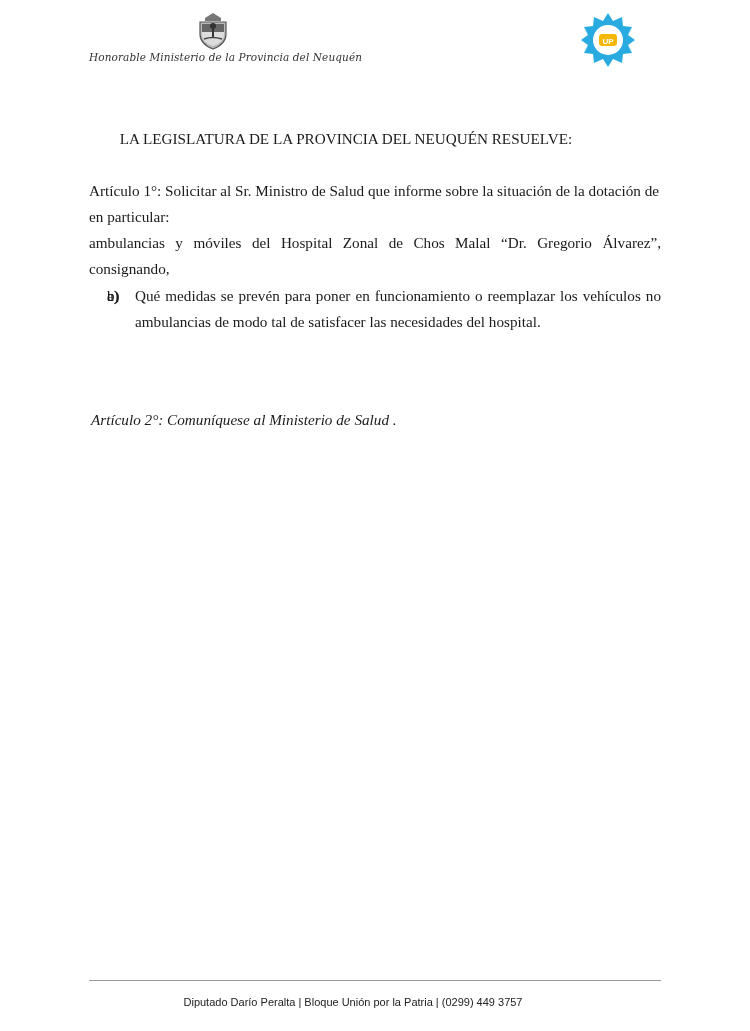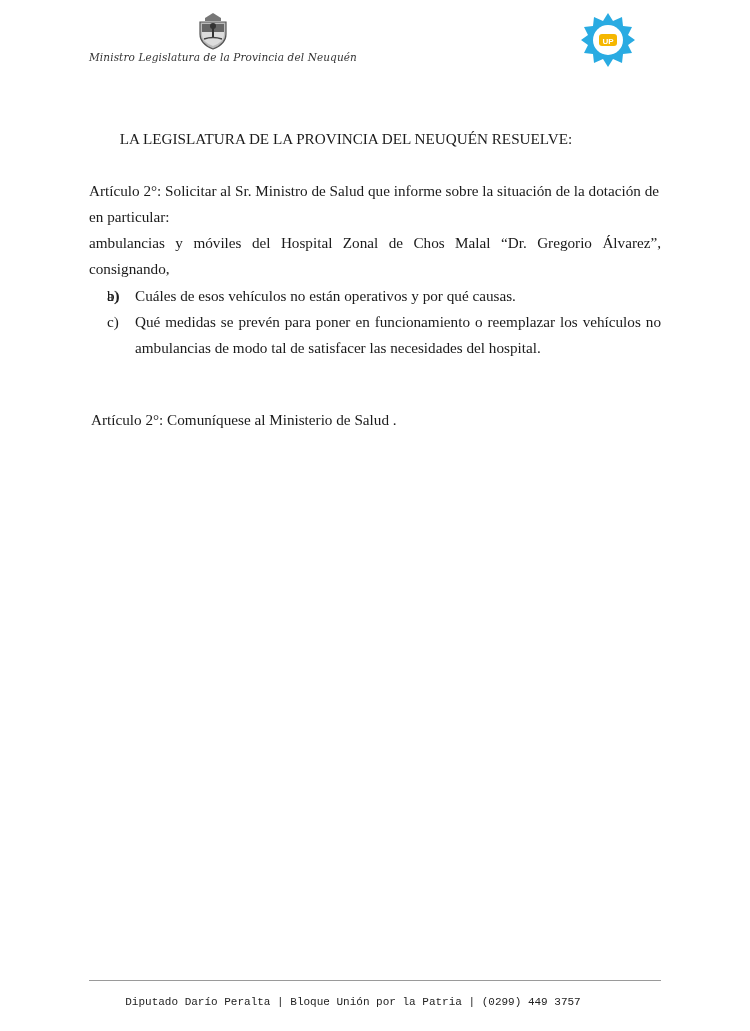--- a/index.html
+++ b/index.html
@@ -8,61 +8,60 @@
   .crest { position:absolute; left:196px; top:12px; width:34px; height:38px; }
   .leg-name { position:absolute; left:89px; top:51px; font-family:"DejaVu Serif", serif; font-style:italic; font-size:10.5px; color:#333; letter-spacing:0.1px; white-space:nowrap; }
   .up-logo { position:absolute; left:580px; top:12px; width:56px; height:56px; }
   .title { position:absolute; left:0; top:130px; width:692px; text-align:center; font-size:15.2px; }
   .p { position:absolute; left:89px; width:572px; font-size:15.2px; line-height:26px; text-align:justify; }
   .art1 { top:178px; }
   .art1 span.line { display:block; }
   .list { position:absolute; left:107px; top:283px; width:554px; font-size:15.2px; }
   .li { position:relative; padding-left:28px; line-height:26px; text-align:justify; }
   .li .mk { position:absolute; left:0; top:0; }
-  .art2 { position:absolute; left:91px; top:411px; font-size:15.2px; }
+  .art2 { position:absolute; left:91px; top:411px; font-size:15.2px;font-style:italic; }
   .rule { position:absolute; left:89px; top:980px; width:572px; height:1px; background:#9a9a9a; }
-  .footer { position:absolute; left:0; top:996px; width:706px; text-align:center; font-family:Liberation Mono, monospace; font-size:11px; color:#222; }
+  .footer { position:absolute; left:0; top:996px; width:706px; text-align:center; font-family:Liberation Sans, sans-serif; font-size:11px; color:#222; }
 </style>
 </head>
 <body>
 
 <div class="header">
   <svg class="crest" viewBox="0 0 34 38">
     <path d="M9 6 L17 1 L25 6 L25 9 L9 9 Z" fill="#777"></path>
     <path d="M4 10 L30 10 L30 22 Q30 32 17 37 Q4 32 4 22 Z" fill="#bbb" stroke="#555" stroke-width="1.2"></path>
     <path d="M6 12 L28 12 L28 20 L6 20 Z" fill="#666"></path>
     <path d="M6 20 L28 20 L28 23 Q28 30 17 34 Q6 30 6 23 Z" fill="#ddd"></path>
     <rect x="16" y="14" width="2" height="12" fill="#333"></rect>
     <circle cx="17" cy="14" r="3" fill="#333"></circle>
     <path d="M8 27 Q17 24 26 27" stroke="#444" stroke-width="1.5" fill="none"></path>
   </svg>
-  <div class="leg-name">Ministro Legislatura de la Provincia del Neuquén</div>
+  <div class="leg-name">Honorable Ministerio de la Provincia del Neuquén</div>
   <svg class="up-logo" viewBox="0 0 56 56">
     <polygon fill="#29abe2" points="28,1 33,9 42,5 43,14 52,15 48,23 55,28 48,33 52,41 43,42 42,51 33,47 28,55 23,47 14,51 13,42 4,41 8,33 1,28 8,23 4,15 13,14 14,5 23,9"></polygon>
     <circle cx="28" cy="28" r="15" fill="#ffffff"></circle>
     <rect x="19" y="22" width="18" height="12" rx="3" fill="#f5b700"></rect>
     <text x="28" y="31.5" text-anchor="middle" font-family="Liberation Sans, sans-serif" font-weight="bold" font-size="8" fill="#ffffff">UP</text>
   </svg>
 </div>
 
 <div class="title">LA LEGISLATURA DE LA PROVINCIA DEL NEUQUÉN RESUELVE:</div>
 
 <div class="p art1">
-  <span class="line">Artículo 2°: Solicitar al Sr. Ministro de Salud que informe sobre la situación de la dotación de</span>
+  <span class="line">Artículo 1°: Solicitar al Sr. Ministro de Salud que informe sobre la situación de la dotación de</span>
   <span class="line">en particular:</span>
   <span class="line">ambulancias y móviles del Hospital Zonal de Chos Malal “Dr. Gregorio Álvarez”, consignando,</span>
 </div>
 
 <div class="list">
   <div class="li">
     <span class="mk">a)</span>
   </div>
   <div class="li">
     <span class="mk">b)</span>
-    <span>Cuáles de esos vehículos no están operativos y por qué causas.</span>
   </div>
   <div class="li">
     <span class="mk">c)</span>
     <span>Qué medidas se prevén para poner en funcionamiento o reemplazar los vehículos no ambulancias de modo tal de satisfacer las necesidades del hospital.</span>
   </div>
 </div>
 
 <div class="art2">Artículo 2°: Comuníquese al Ministerio de Salud .</div>
 
 <div class="rule"></div>

